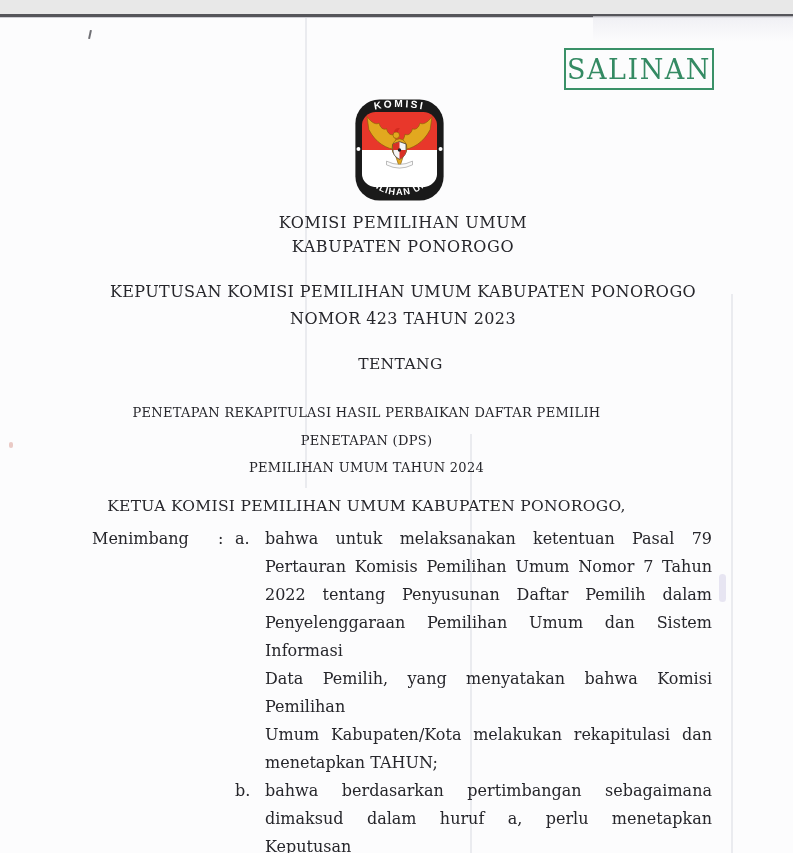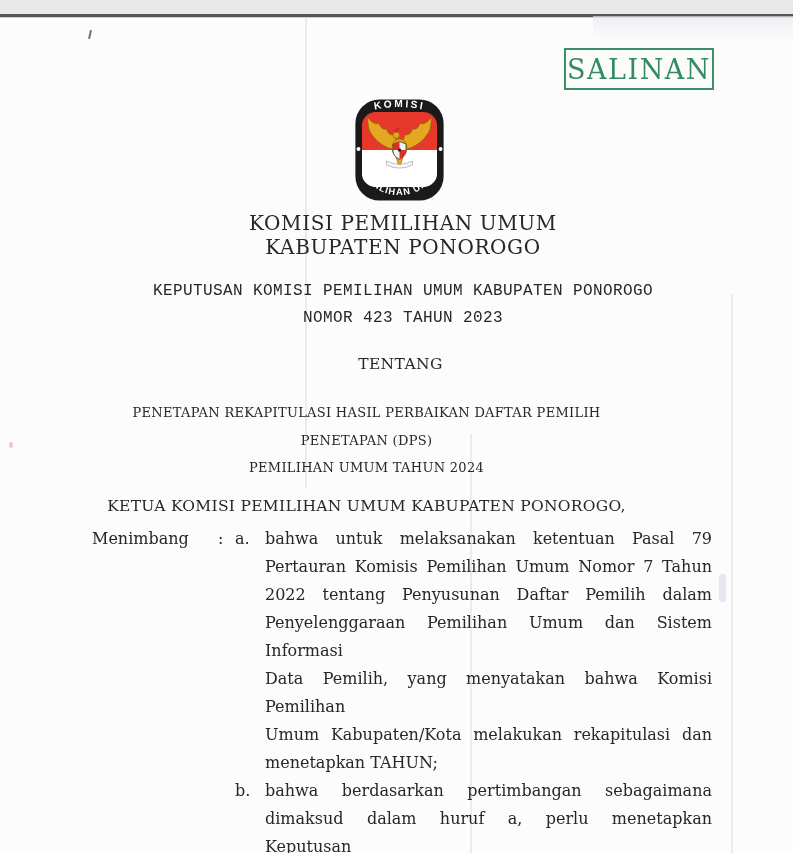--- a/index.html
+++ b/index.html
@@ -35,22 +35,22 @@
   .salinan span{
     color:#348a63;font-size:27px;letter-spacing:1.5px;font-weight:400;
   }
 
   
   .logo{position:absolute;top:84px;left:353px;width:93px;height:104px;}
 
   
   .center-a{position:absolute;left:13px;width:780px;text-align:center;}
   .center-b{position:absolute;left:0;width:733px;text-align:center;}
-  .org-block{top:197px;font-size:20px;line-height:24px;letter-spacing:.6px;}
-  .decree-block{top:264px;font-size:16px;line-height:27px;letter-spacing:.4px;font-family:Liberation Mono, monospace;}
+  .org-block{top:197px;font-size:16px;line-height:24px;letter-spacing:.6px;}
+  .decree-block{top:264px;font-size:16px;line-height:27px;letter-spacing:.4px;}
   .about-line{top:341px;font-size:15.5px;letter-spacing:.4px;padding-left:34px;}
   .subject-block{top:385px;font-size:13px;line-height:27.5px;letter-spacing:.3px;}
   .issuer-line{top:483px;font-size:15.5px;letter-spacing:.3px;}
 
   
   .menimbang{
     position:absolute;top:511px;left:92px;width:620px;
     display:flex;align-items:flex-start;
     font-size:16px;line-height:28px;
   }

